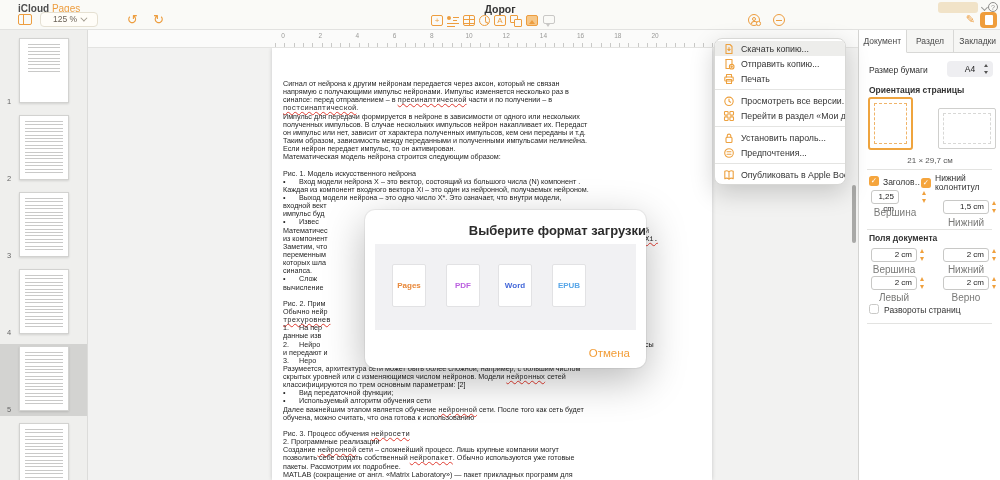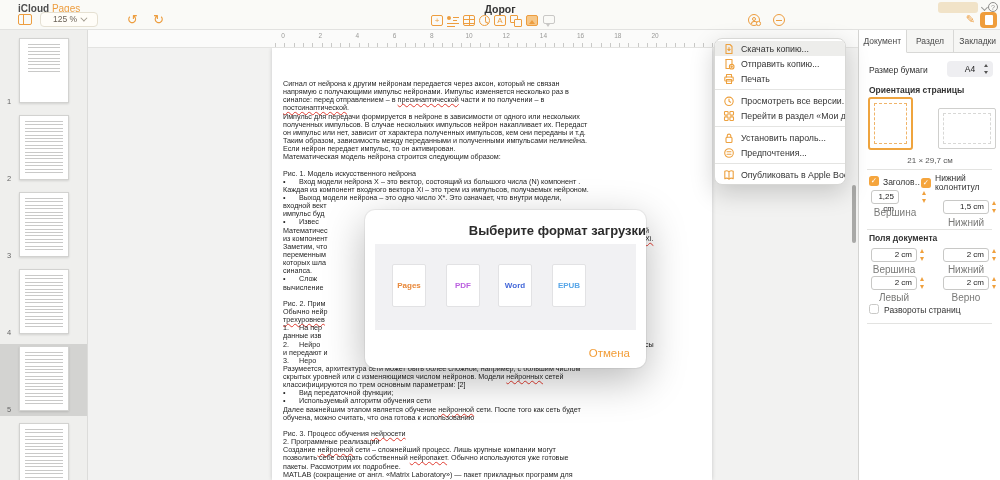--- a/index.html
+++ b/index.html
@@ -36,21 +36,21 @@
   #ruler { position:absolute; left:88px; top:30px; width:770px; height:18px; background:#fbfbfa; border-bottom:1px solid #e3e3e1; z-index:1; }
   .ruler-num { position:absolute; top:2px; font-size:6.5px; color:#9a9a98; transform:translateX(-50%); }
   .ruler-ticks { position:absolute; left:187px; bottom:0; width:449px; height:4px;
     background:repeating-linear-gradient(90deg,#c9c9c7 0 1px,transparent 1px 9.3px); }
 
   
   #doc-area { position:absolute; left:88px; top:48px; width:770px; height:432px; background:#f2f2f1; overflow:hidden; }
   #page { position:absolute; left:184px; top:0; width:440px; height:432px; background:#fff; box-shadow:0 0 4px rgba(0,0,0,.18); }
   #doc-text { position:absolute; left:11px; top:32px; right:6px; bottom:0; font-size:7.2px; color:#1f1f1f; }
   .doc-line { height:8.15px; line-height:8.15px; white-space:pre; tab-size:8; position:relative; overflow:visible; }
-  .sp { text-decoration:underline; text-decoration-style:wavy; text-decoration-color:#e03b30; text-decoration-thickness:1px; }
+  .sp { text-decoration:underline; text-decoration-style:wavy; text-decoration-color:#e03b30; text-decoration-thickness:1px;font-family:Liberation Mono, monospace; }
   .rfrag { position:absolute; left:362px; top:0; }
   .doc-scrollbar { position:absolute; left:764px; top:137px; width:4px; height:58px; background:#a9a9a7; border-radius:2px; }
 
   
   #menu { position:absolute; left:714px; top:38px; width:132px; background:#fff; border:1px solid #d8d8d6; border-radius:8px; box-shadow:0 8px 24px rgba(0,0,0,.18); z-index:20; padding:2px 0; overflow:hidden; }
   .menu-item { display:flex; align-items:center; height:15px; padding:0 6px 0 8px; font-size:8.8px; color:#333; white-space:nowrap; overflow:hidden; }
   .menu-item.selected { background:#ededeb; }
   .menu-item svg { flex:0 0 12px; margin-right:6px; }
   .menu-sep { height:1px; background:#e4e4e2; margin:3px 0; }
 
@@ -233,21 +233,21 @@
         <div class="doc-line"><span class="sp">постсинаптической</span>.</div>
         <div class="doc-line">Импульс для передачи формируется в нейроне в зависимости от одного или нескольких</div>
         <div class="doc-line">полученных импульсов. В случае нескольких импульсов нейрон накапливает их. Передаст</div>
         <div class="doc-line">он импульс или нет, зависит от характера полученных импульсов, кем они переданы и т.д.</div>
         <div class="doc-line">Таким образом, зависимость между переданными и полученными импульсами нелинейна.</div>
         <div class="doc-line">Если нейрон передает импульс, то он активирован.</div>
         <div class="doc-line">Математическая модель нейрона строится следующим образом:</div>
         <div class="doc-line"></div>
         <div class="doc-line">Рис. 1. Модель искусственного нейрона</div>
         <div class="doc-line">•	Вход модели нейрона X – это вектор, состоящий из большого числа (N) компонент .</div>
-        <div class="doc-line">Каждая из компонент входного вектора Xi – это трем из импульсов, получаемых нейроном.</div>
+        <div class="doc-line">Каждая из компонент входного вектора Xi – это один из нейронной, получаемых нейроном.</div>
         <div class="doc-line">•	Выход модели нейрона – это одно число X*. Это означает, что внутри модели,</div>
         <div class="doc-line">входной вект</div>
         <div class="doc-line">импульс буд</div>
         <div class="doc-line">•	Извес</div>
         <div class="doc-line">Математичес<span class="rfrag">й</span></div>
         <div class="doc-line">из компонент<span class="rfrag sp">Xi.</span></div>
         <div class="doc-line">Заметим, что</div>
         <div class="doc-line">переменным</div>
         <div class="doc-line">которых шла</div>
         <div class="doc-line">синапса.</div>

